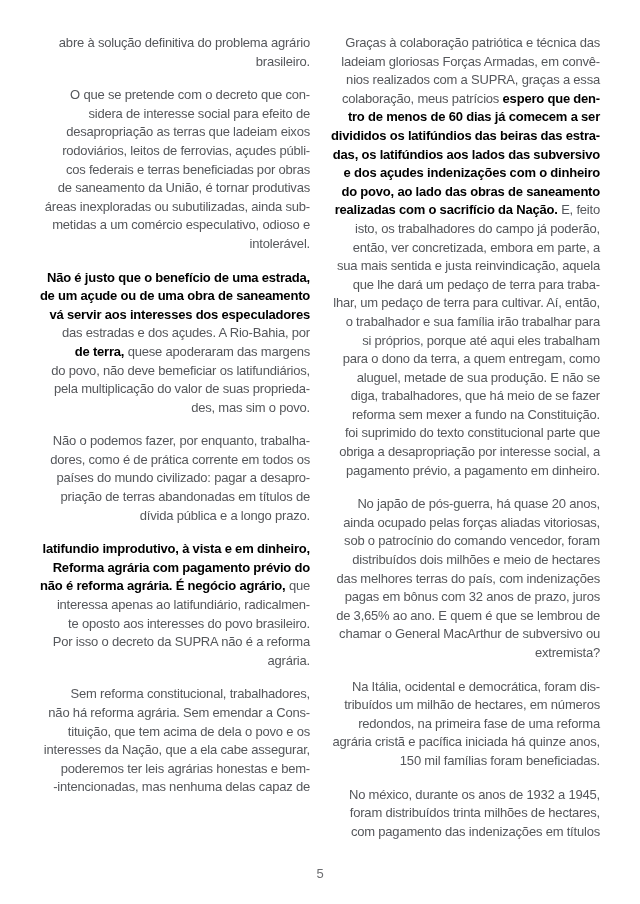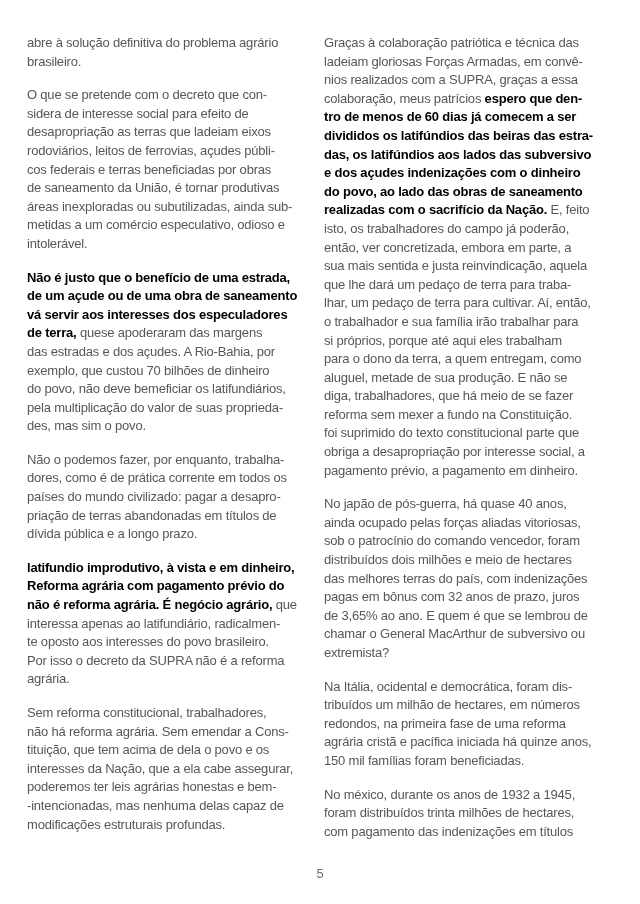--- a/index.html
+++ b/index.html
@@ -11,23 +11,24 @@
     position: relative;
     width: 640px;
     height: 904px;
     background: #ffffff;
     font-family: "Liberation Sans", sans-serif;
     overflow: hidden;
   }
   .columns {
     position: absolute;
     top: 34px;
-    left: 27px;
+    left: 38px;
     display: flex;
-    gap: 25px;
+    gap: 10px;
+    text-align: right;
   }
   .column {
     width: 272px;
     flex: 0 0 272px;
   }
   .column.right {
     width: 280px;
     flex: 0 0 280px;
   }
   .block {
@@ -76,23 +77,22 @@
           <div class="line"><span class="run">cos federais e terras beneficiadas por obras</span></div>
           <div class="line"><span class="run">de saneamento da União, é tornar produtivas</span></div>
           <div class="line"><span class="run">áreas inexploradas ou subutilizadas, ainda sub-</span></div>
           <div class="line"><span class="run">metidas a um comércio especulativo, odioso e</span></div>
           <div class="line"><span class="run">intolerável.</span></div>
         </div>
         <div class="block">
           <div class="line"><span class="run-b">Não é justo que o benefício de uma estrada,</span></div>
           <div class="line"><span class="run-b">de um açude ou de uma obra de saneamento</span></div>
           <div class="line"><span class="run-b">vá servir aos interesses dos especuladores</span></div>
+          <div class="line"><span class="run">das estradas e dos açudes. A Rio-Bahia, por</span></div>
           <div class="line"><span class="run-b">de terra,</span><span class="run"> quese apoderaram das margens</span></div>
-          <div class="line"><span class="run">das estradas e dos açudes. A Rio-Bahia, por</span></div>
-          <div class="line"><span class="run">exemplo, que custou 70 bilhões de dinheiro</span></div>
           <div class="line"><span class="run">do povo, não deve bemeficiar os latifundiários,</span></div>
           <div class="line"><span class="run">pela multiplicação do valor de suas proprieda-</span></div>
           <div class="line"><span class="run">des, mas sim o povo.</span></div>
         </div>
         <div class="block">
           <div class="line"><span class="run">Não o podemos fazer, por enquanto, trabalha-</span></div>
           <div class="line"><span class="run">dores, como é de prática corrente em todos os</span></div>
           <div class="line"><span class="run">países do mundo civilizado: pagar a desapro-</span></div>
           <div class="line"><span class="run">priação de terras abandonadas em títulos de</span></div>
           <div class="line"><span class="run">dívida pública e a longo prazo.</span></div>
@@ -106,21 +106,20 @@
           <div class="line"><span class="run">Por isso o decreto da SUPRA não é a reforma</span></div>
           <div class="line"><span class="run">agrária.</span></div>
         </div>
         <div class="block">
           <div class="line"><span class="run">Sem reforma constitucional, trabalhadores,</span></div>
           <div class="line"><span class="run">não há reforma agrária. Sem emendar a Cons-</span></div>
           <div class="line"><span class="run">tituição, que tem acima de dela o povo e os</span></div>
           <div class="line"><span class="run">interesses da Nação, que a ela cabe assegurar,</span></div>
           <div class="line"><span class="run">poderemos ter leis agrárias honestas e bem-</span></div>
           <div class="line"><span class="run">-intencionadas, mas nenhuma delas capaz de</span></div>
-          <div class="line"><span class="run">modificações estruturais profundas.</span></div>
         </div>
       </div>
     <div class="column right">
         <div class="block">
           <div class="line"><span class="run">Graças à colaboração patriótica e técnica das</span></div>
           <div class="line"><span class="run">ladeiam gloriosas Forças Armadas, em convê-</span></div>
           <div class="line"><span class="run">nios realizados com a SUPRA, graças a essa</span></div>
           <div class="line"><span class="run">colaboração, meus patrícios </span><span class="run-b">espero que den-</span></div>
           <div class="line"><span class="run-b">tro de menos de 60 dias já comecem a ser</span></div>
           <div class="line"><span class="run-b">divididos os latifúndios das beiras das estra-</span></div>
@@ -137,21 +136,21 @@
           <div class="line"><span class="run">si próprios, porque até aqui eles trabalham</span></div>
           <div class="line"><span class="run">para o dono da terra, a quem entregam, como</span></div>
           <div class="line"><span class="run">aluguel, metade de sua produção. E não se</span></div>
           <div class="line"><span class="run">diga, trabalhadores, que há meio de se fazer</span></div>
           <div class="line"><span class="run">reforma sem mexer a fundo na Constituição.</span></div>
           <div class="line"><span class="run">foi suprimido do texto constitucional parte que</span></div>
           <div class="line"><span class="run">obriga a desapropriação por interesse social, a</span></div>
           <div class="line"><span class="run">pagamento prévio, a pagamento em dinheiro.</span></div>
         </div>
         <div class="block">
-          <div class="line"><span class="run">No japão de pós-guerra, há quase 40 anos,</span></div>
+          <div class="line"><span class="run">No japão de pós-guerra, há quase 20 anos,</span></div>
           <div class="line"><span class="run">ainda ocupado pelas forças aliadas vitoriosas,</span></div>
           <div class="line"><span class="run">sob o patrocínio do comando vencedor, foram</span></div>
           <div class="line"><span class="run">distribuídos dois milhões e meio de hectares</span></div>
           <div class="line"><span class="run">das melhores terras do país, com indenizações</span></div>
           <div class="line"><span class="run">pagas em bônus com 32 anos de prazo, juros</span></div>
           <div class="line"><span class="run">de 3,65% ao ano. E quem é que se lembrou de</span></div>
           <div class="line"><span class="run">chamar o General MacArthur de subversivo ou</span></div>
           <div class="line"><span class="run">extremista?</span></div>
         </div>
         <div class="block">

